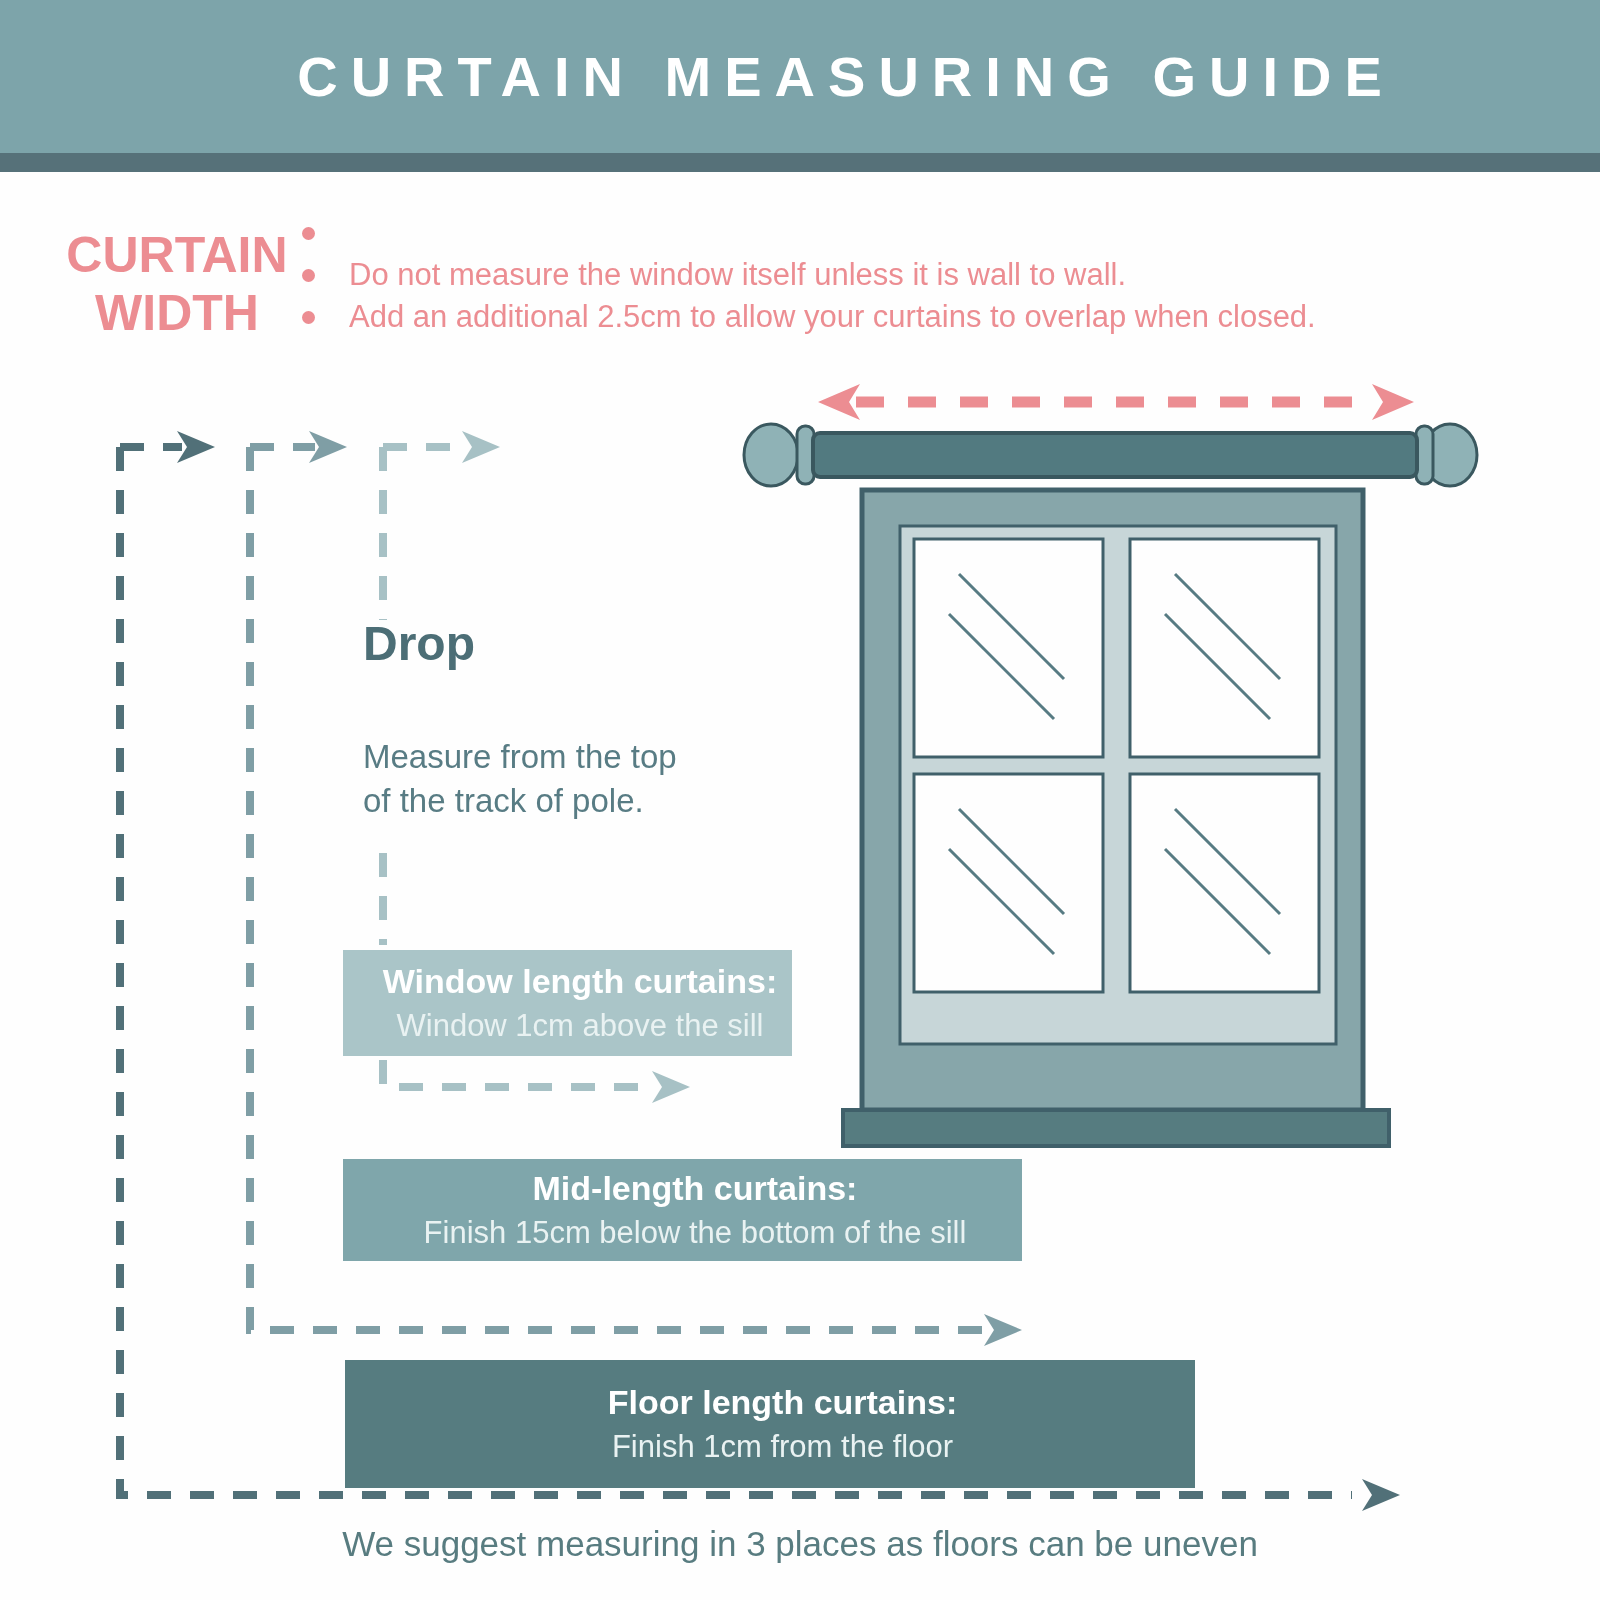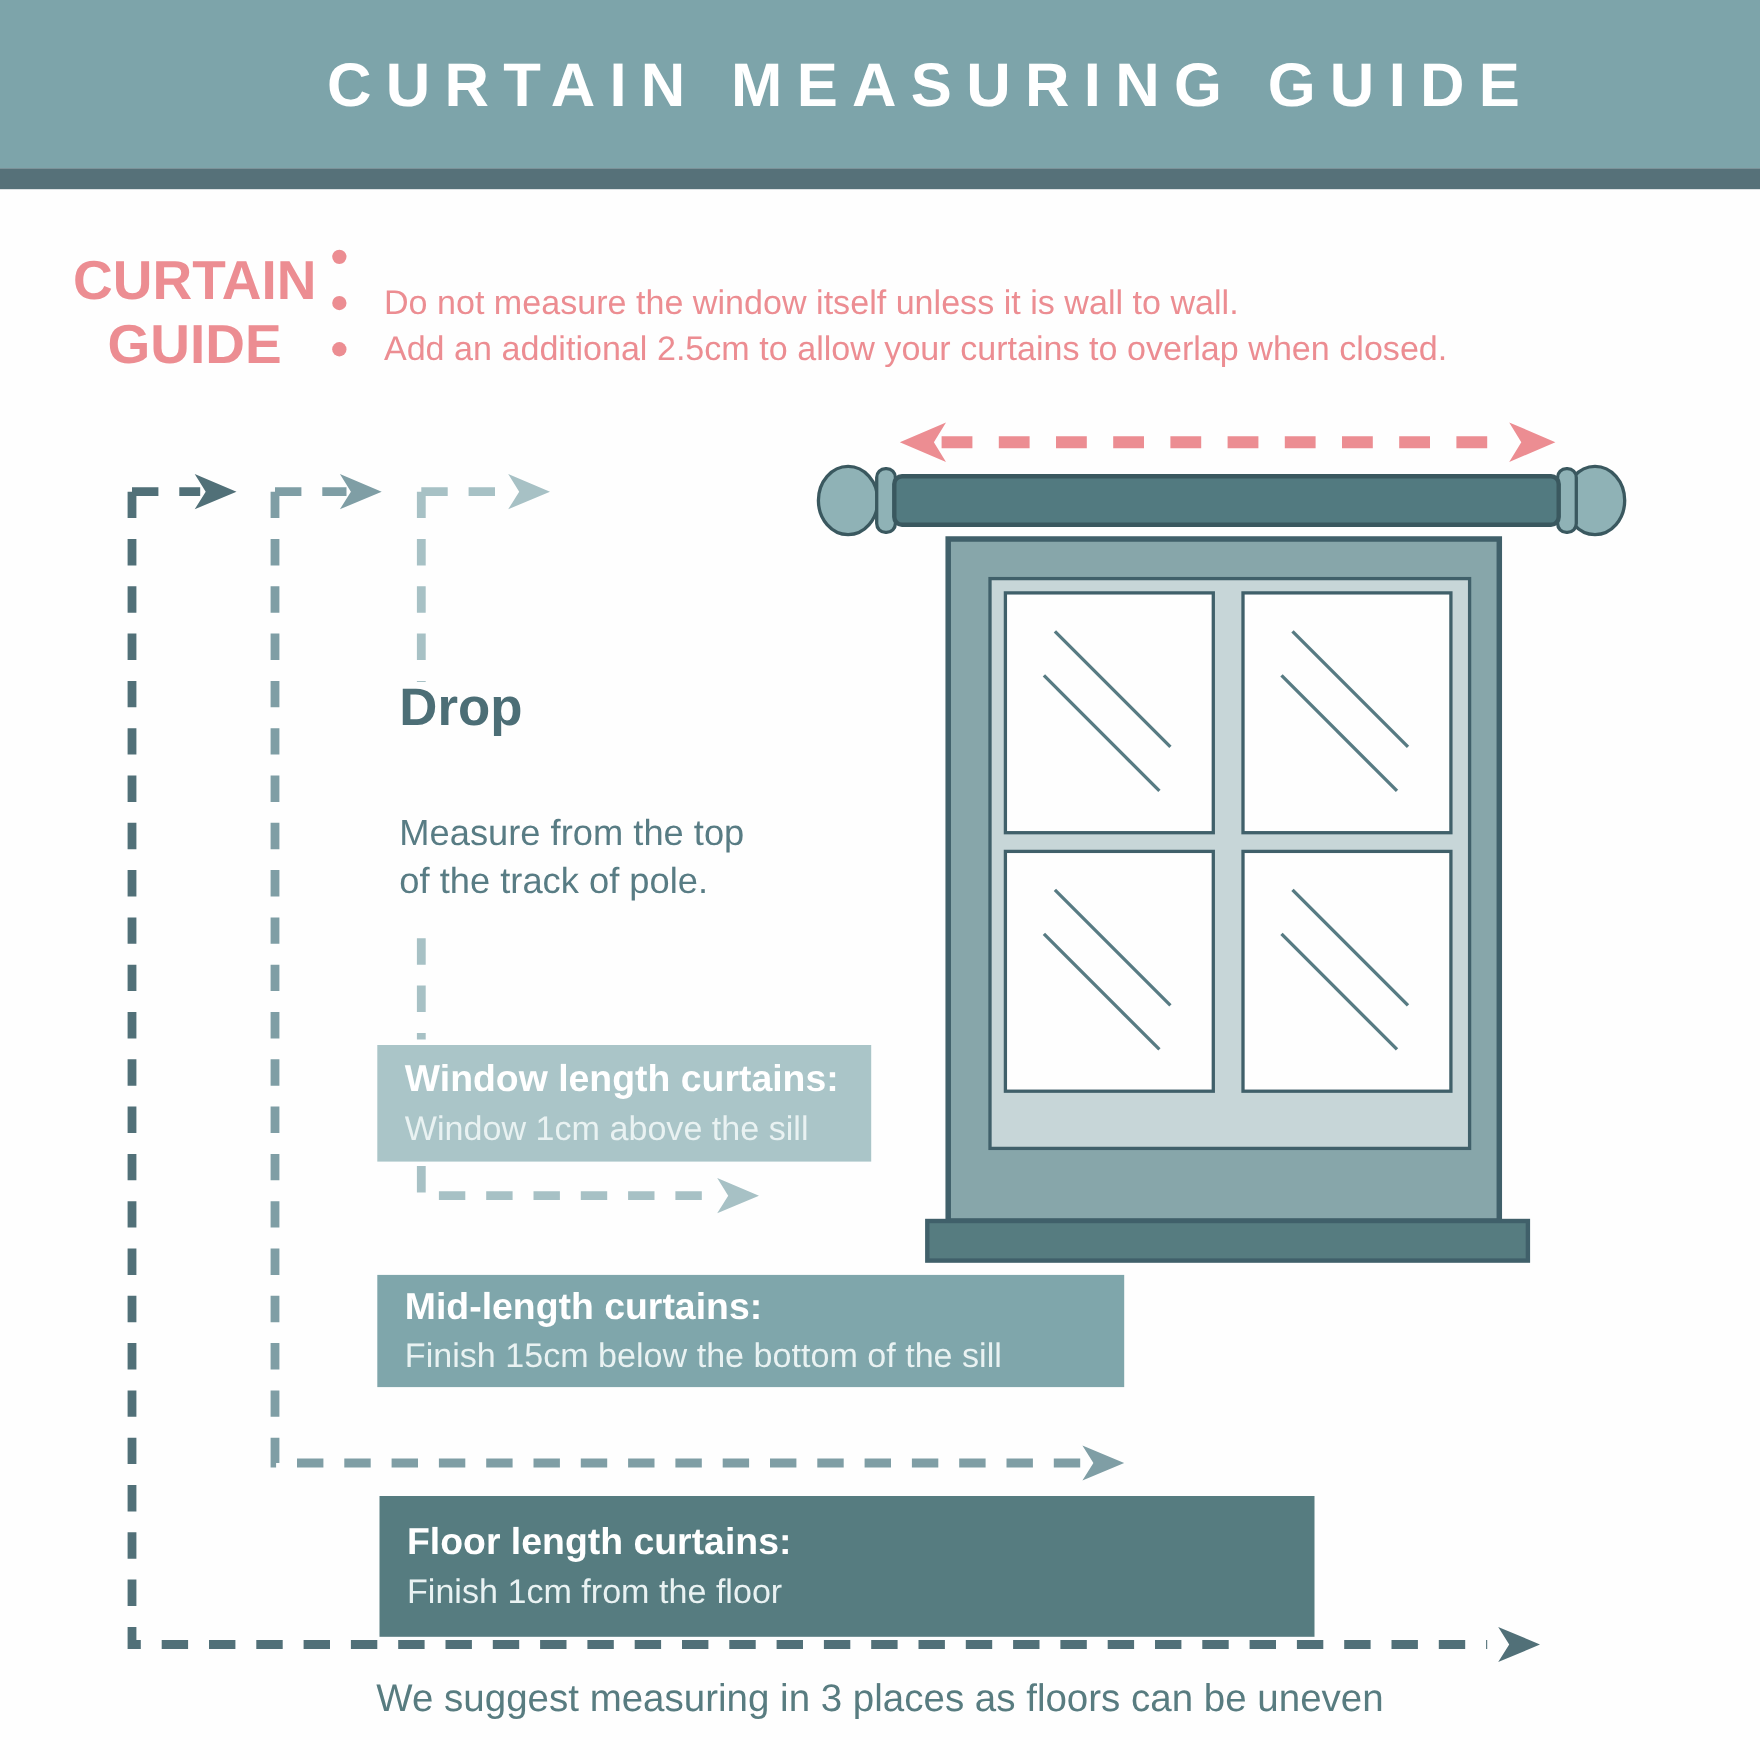--- a/index.html
+++ b/index.html
@@ -22,21 +22,21 @@
   }
   .bullets{position:absolute;left:302px;top:216px;}
   .bullet-row{display:flex;align-items:center;height:34px;margin-bottom:8px;}
   .bullet-dot{width:13px;height:13px;border-radius:50%;background:#ec8d92;margin-right:34px;flex:none;}
   .bullet-text{color:#ec8d92;font-size:31px;white-space:nowrap;}
   .drop-heading{position:absolute;left:363px;top:616px;color:#4c6e76;font-size:48px;font-weight:bold;}
   .drop-desc{position:absolute;left:363px;top:735px;color:#587c84;font-size:33px;line-height:1.32;}
   .drop-desc span{display:block;}
   .len-box{
     position:absolute;display:flex;flex-direction:column;justify-content:center;
-    padding-left:25px;box-sizing:border-box;
+    padding-left:25px;box-sizing:border-box;text-align:center;
   }
   .len-box .t{font-weight:bold;font-size:34px;color:#ffffff;white-space:nowrap;}
   .len-box .d{font-size:31px;color:#e9f2f2;margin-top:7px;white-space:nowrap;}
   .box-window{left:343px;top:950px;width:449px;height:106px;background:#aac5c8;}
   .box-mid{left:343px;top:1159px;width:679px;height:102px;background:#7fa6ab;}
   .box-floor{left:345px;top:1360px;width:850px;height:128px;background:#567c80;}
   .footer-note{
     position:absolute;left:0;top:1524px;width:1600px;text-align:center;
     color:#587c80;font-size:35px;
   }
@@ -106,21 +106,21 @@
       <polygon points="500,447 462,431 472,447 462,463" fill="#a7c1c5"></polygon>
       <path d="M383,447 V620" stroke="#a7c1c5" stroke-width="8" stroke-dasharray="24 19" fill="none"></path>
       <path d="M383,853 V945" stroke="#a7c1c5" stroke-width="8" stroke-dasharray="24 19" fill="none"></path>
       <path d="M383,1060 V1087 H652" stroke="#a7c1c5" stroke-width="8" stroke-dasharray="24 19" fill="none"></path>
       <polygon points="690,1087 652,1071 662,1087 652,1103" fill="#a7c1c5"></polygon>
     </g>
   </svg>
 
   <div class="cw-label">
     <div>CURTAIN</div>
-    <div>GUIDE</div>
+    <div>WIDTH</div>
   </div>
 
   <div class="bullets">
     <div class="bullet-row">
       <span class="bullet-dot"></span>
     </div>
     <div class="bullet-row">
       <span class="bullet-dot"></span>
       <span class="bullet-text">Do not measure the window itself unless it is wall to wall.</span>
     </div>

